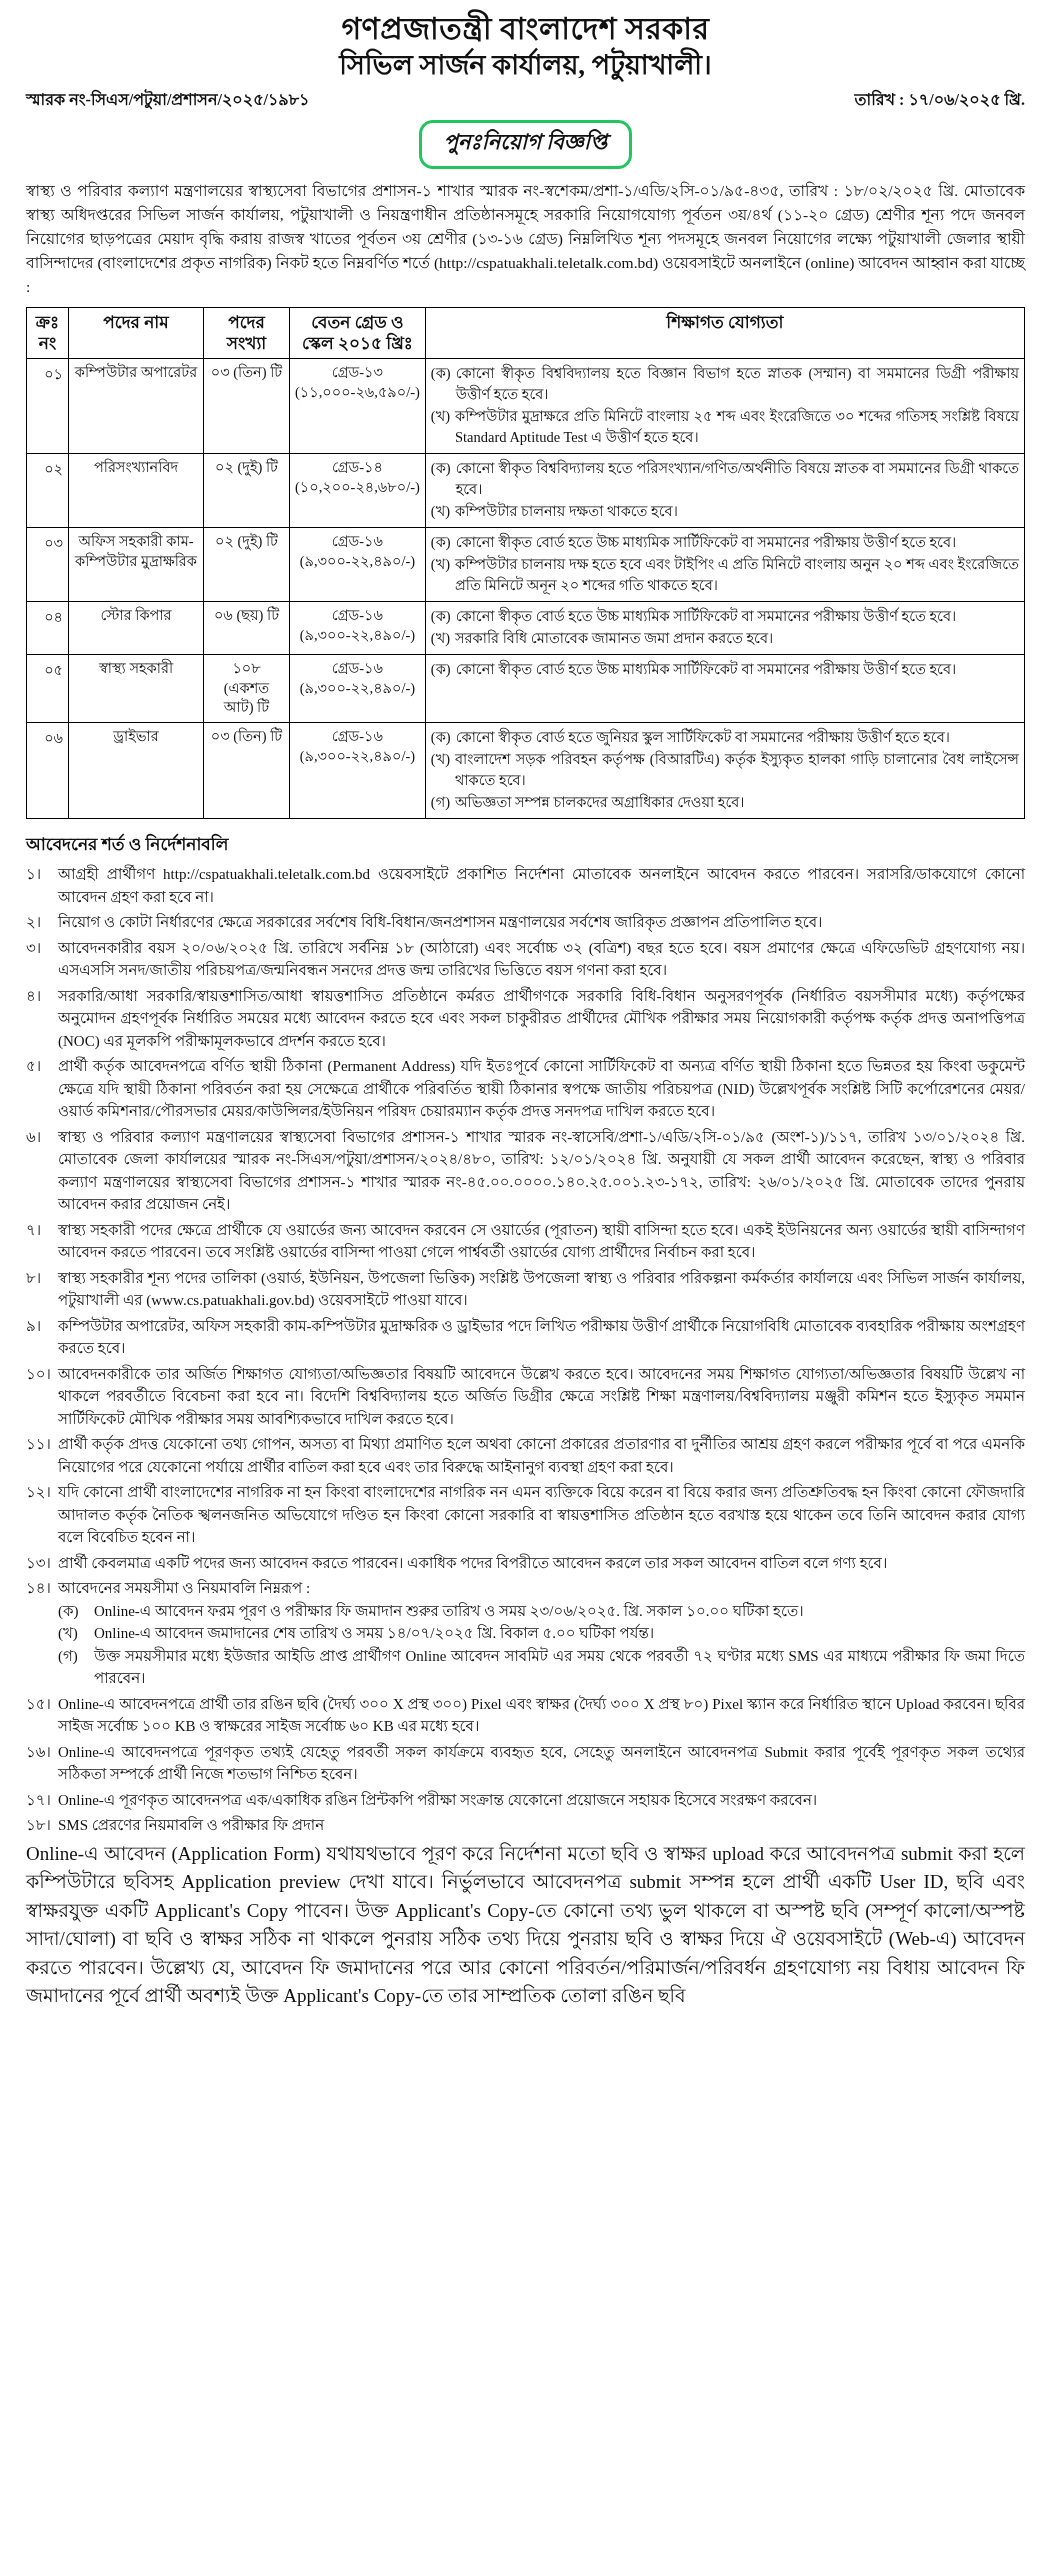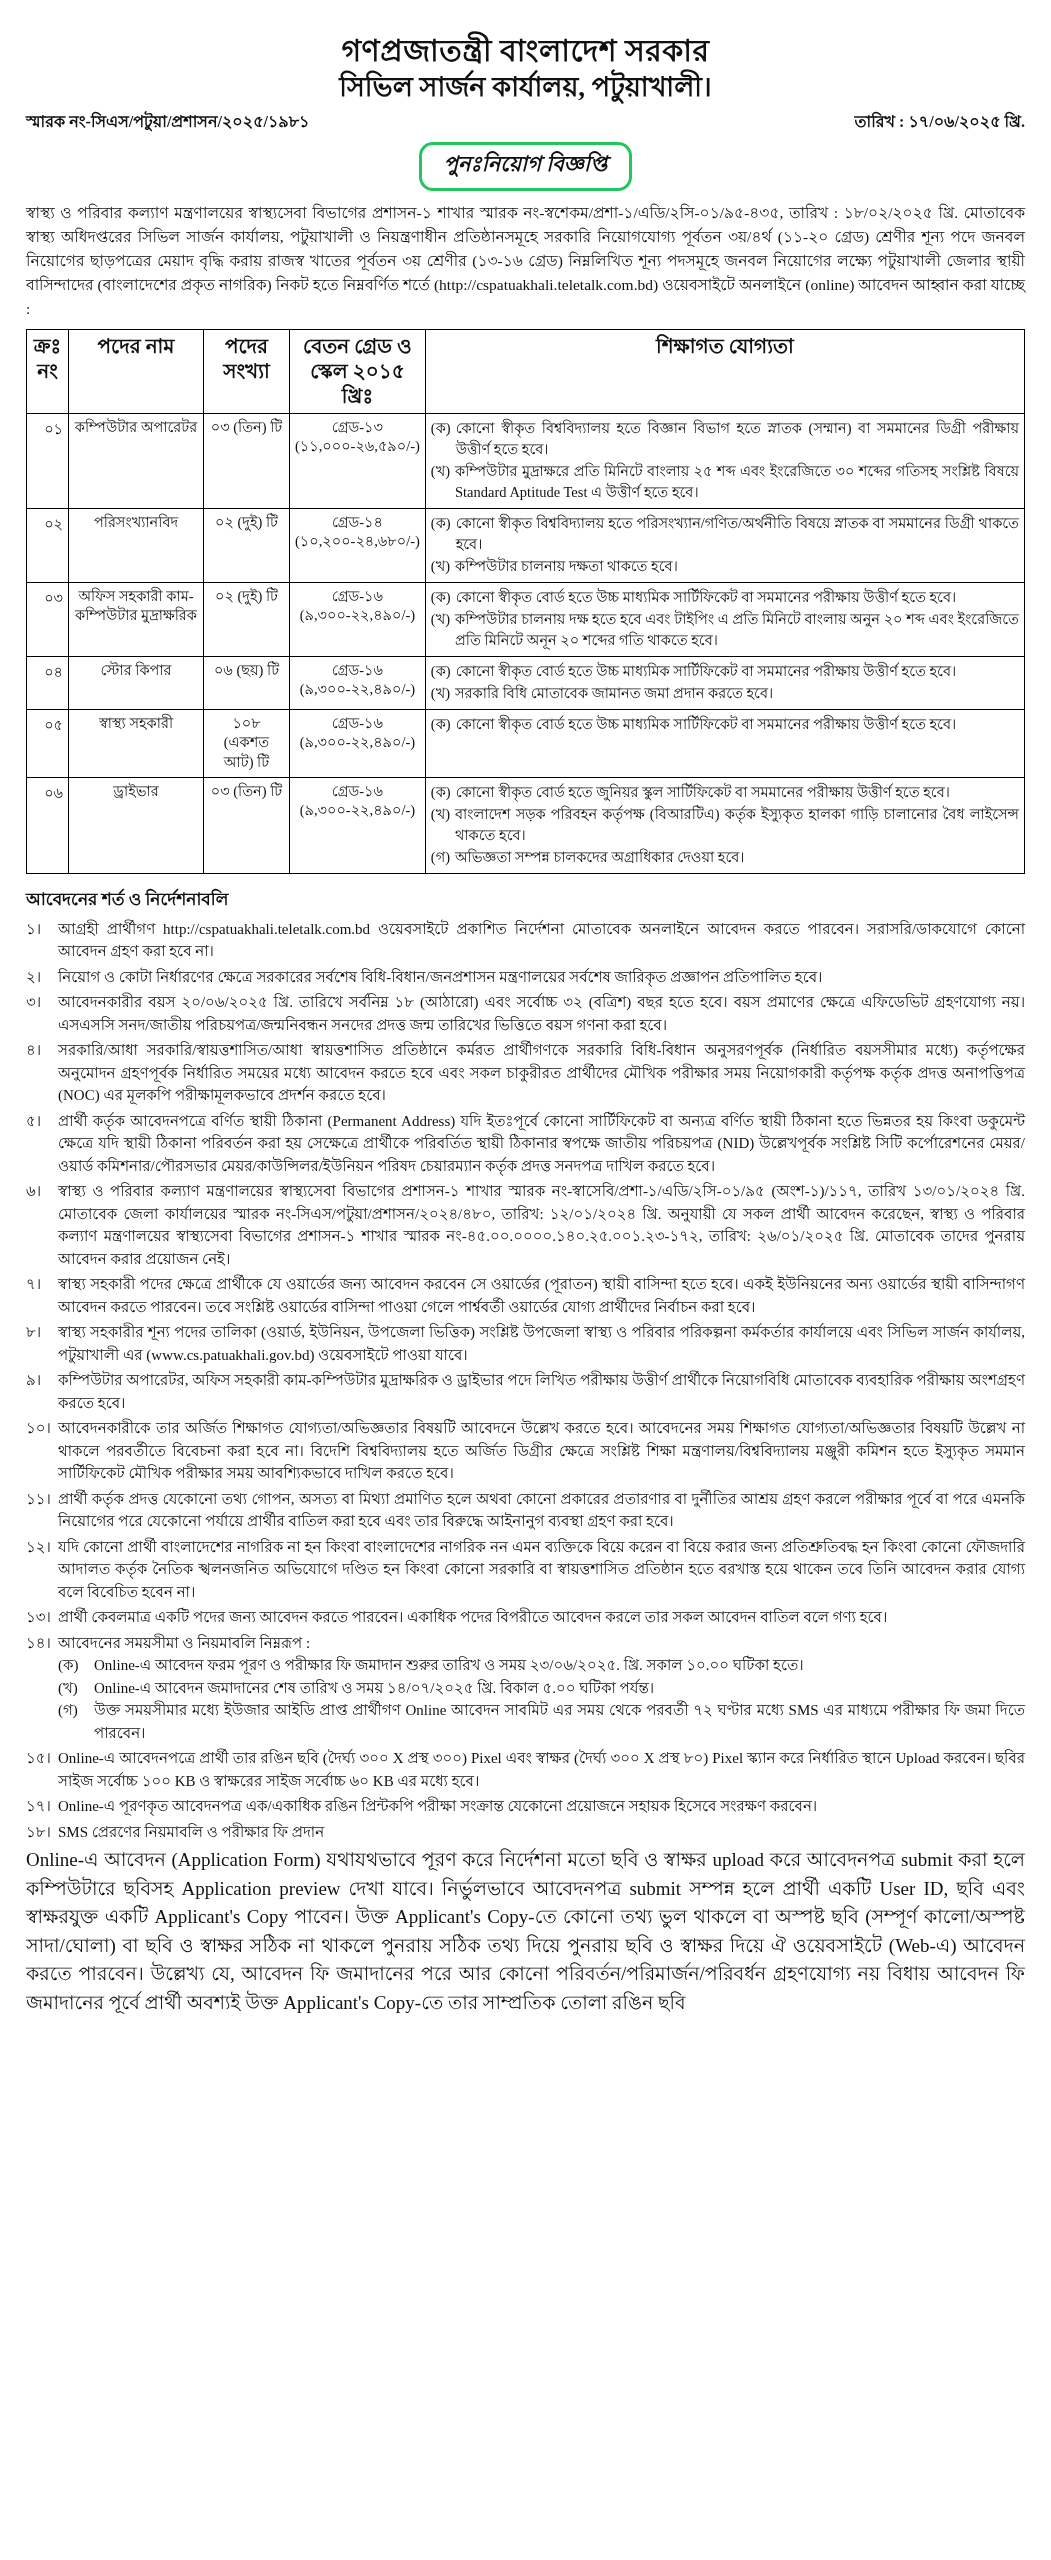--- a/index.html
+++ b/index.html
@@ -6,21 +6,21 @@
   html, body { margin:0; padding:0; }
   body {
     width: 1051px;
     background: #ffffff;
     font-family: "Liberation Serif", serif;
     color: #111;
   }
   .page {
     width: 1051px;
     min-height: 2560px;
-    padding: 32px 26px 20px 26px;
+    padding: 10px 26px 20px 26px;
     position: relative;
   }
   .header { text-align: center; }
   .gov-line1 {
     font-size: 30px;
     font-weight: bold;
     letter-spacing: 0.5px;
     line-height: 1.25;
   }
   .gov-line2 {
@@ -65,21 +65,21 @@
     font-size: 14.5px;
   }
   table.jobs th, table.jobs td {
     border: 1px solid #000;
     padding: 4px 5px;
     vertical-align: top;
   }
   table.jobs th {
     text-align: center;
     font-weight: bold;
-    font-size: 20px;
+    font-size: 17px;
     line-height: 1.25;
   }
   .c-sl { width: 42px; text-align: center; }
   .c-post { width: 135px; text-align: center; }
   .c-num { width: 86px; text-align: center; }
   .c-pay { width: 120px; text-align: center; }
   .c-edu { text-align: left; }
   .c-sl td, td.c-sl { text-align:right; }
   .cell-center { text-align:center; line-height:1.35;margin-left:6px; }
   .edu-line {
@@ -315,20 +315,24 @@
             <span class="sub-txt">উক্ত সময়সীমার মধ্যে ইউজার আইডি প্রাপ্ত প্রার্থীগণ Online আবেদন সাবমিট এর সময় থেকে পরবর্তী ৭২ ঘণ্টার মধ্যে SMS এর মাধ্যমে পরীক্ষার ফি জমা দিতে পারবেন।</span>
           </span>
         </span>
       </span>
     </li>
     <li class="cond-item">
       <span class="cond-num">১৫।</span>
       <span class="cond-body">Online-এ আবেদনপত্রে প্রার্থী তার রঙিন ছবি (দৈর্ঘ্য ৩০০ X প্রস্থ ৩০০) Pixel এবং স্বাক্ষর (দৈর্ঘ্য ৩০০ X প্রস্থ ৮০) Pixel স্ক্যান করে নির্ধারিত স্থানে Upload করবেন। ছবির সাইজ সর্বোচ্চ ১০০ KB ও স্বাক্ষরের সাইজ সর্বোচ্চ ৬০ KB এর মধ্যে হবে।</span>
     </li>
     <li class="cond-item">
+      <span class="cond-num">১৬।</span>
+      <span class="cond-body">Online-এ আবেদনপত্রে পূরণকৃত তথ্যই যেহেতু পরবর্তী সকল কার্যক্রমে ব্যবহৃত হবে, সেহেতু অনলাইনে আবেদনপত্র Submit করার পূর্বেই পূরণকৃত সকল তথ্যের সঠিকতা সম্পর্কে প্রার্থী নিজে শতভাগ নিশ্চিত হবেন।</span>
+    </li>
+    <li class="cond-item">
       <span class="cond-num">১৭।</span>
       <span class="cond-body">Online-এ পূরণকৃত আবেদনপত্র এক/একাধিক রঙিন প্রিন্টকপি পরীক্ষা সংক্রান্ত যেকোনো প্রয়োজনে সহায়ক হিসেবে সংরক্ষণ করবেন।</span>
     </li>
     <li class="cond-item">
       <span class="cond-num">১৮।</span>
       <span class="cond-body">SMS প্রেরণের নিয়মাবলি ও পরীক্ষার ফি প্রদান</span>
     </li>
   </ul>
 
   <div class="footnote">Online-এ আবেদন (Application Form) যথাযথভাবে পূরণ করে নির্দেশনা মতাে ছবি ও স্বাক্ষর upload করে আবেদনপত্র submit করা হলে কম্পিউটারে ছবিসহ Application preview দেখা যাবে। নির্ভুলভাবে আবেদনপত্র submit সম্পন্ন হলে প্রার্থী একটি User ID, ছবি এবং স্বাক্ষরযুক্ত একটি Applicant's Copy পাবেন। উক্ত Applicant's Copy-তে কোনো তথ্য ভুল থাকলে বা অস্পষ্ট ছবি (সম্পূর্ণ কালাে/অস্পষ্ট সাদা/ঘােলা) বা ছবি ও স্বাক্ষর সঠিক না থাকলে পুনরায় সঠিক তথ্য দিয়ে পুনরায় ছবি ও স্বাক্ষর দিয়ে ঐ ওয়েবসাইটে (Web-এ) আবেদন করতে পারবেন। উল্লেখ্য যে, আবেদন ফি জমাদানের পরে আর কোনাে পরিবর্তন/পরিমার্জন/পরিবর্ধন গ্রহণযোগ্য নয় বিধায় আবেদন ফি জমাদানের পূর্বে প্রার্থী অবশ্যই উক্ত Applicant's Copy-তে তার সাম্প্রতিক তােলা রঙিন ছবি</div>

